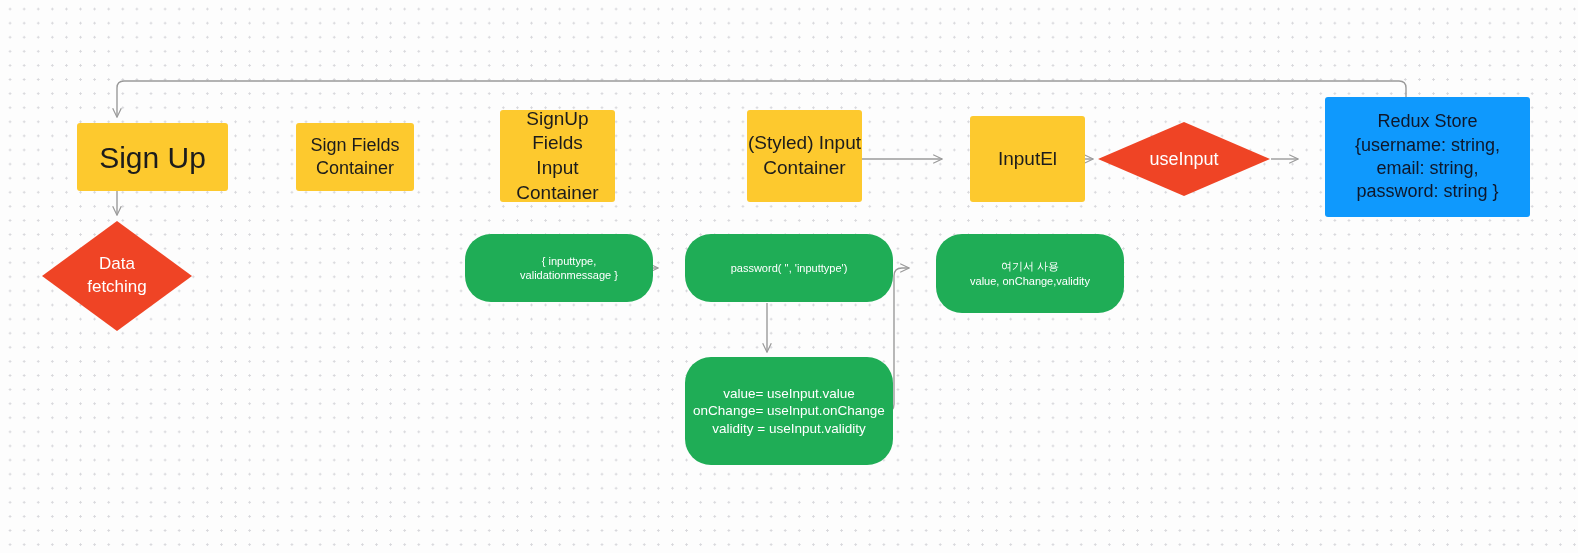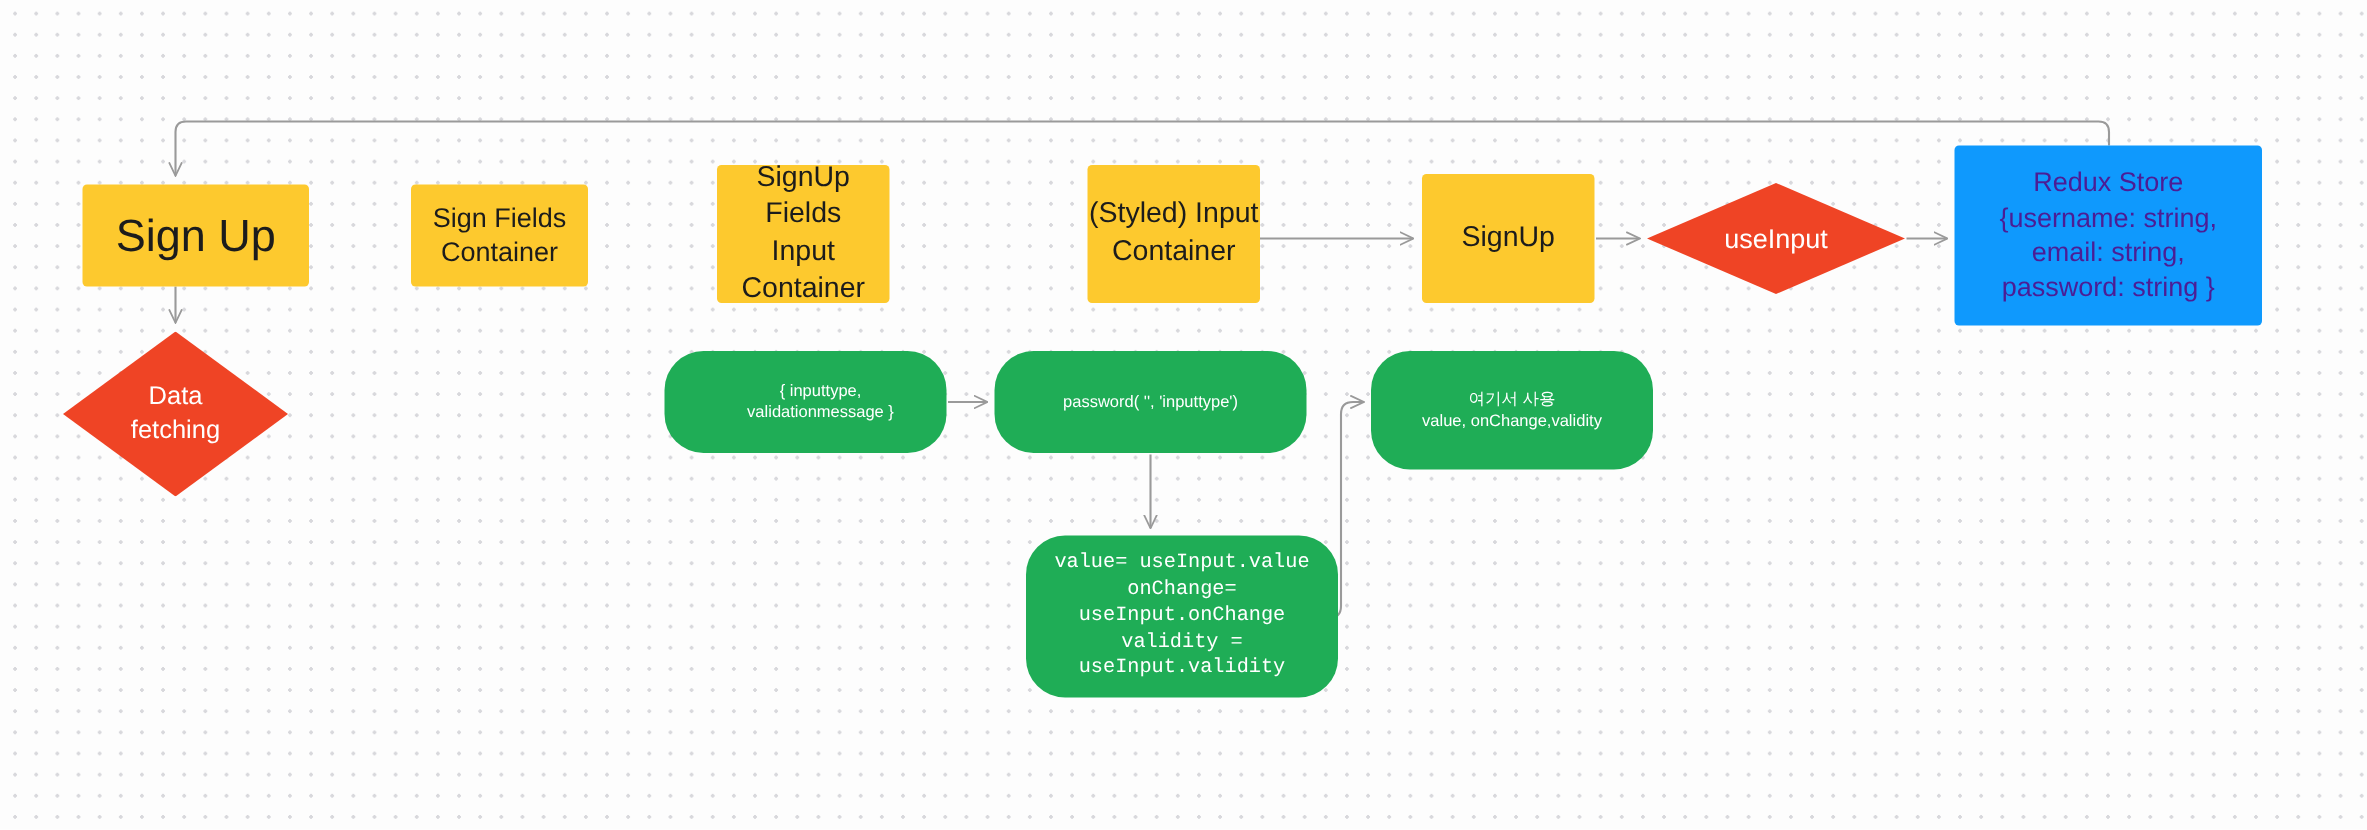--- a/index.html
+++ b/index.html
@@ -31,34 +31,35 @@
     pointer-events: none;
   }
   .node {
     position: absolute;
     box-sizing: border-box;
     display: flex;
     align-items: center;
     justify-content: center;
     text-align: center;
     line-height: 1.3;
+    margin-left: 22px;
   }
   .rect {
     background-color: #fdc92e;
     color: #1c1c1c;
     border-radius: 3px;
   }
   .pill {
     background-color: #1fad56;
     color: #ffffff;
     border-radius: 26px;
   }
   .bluebox {
     background-color: #0f99fd;
-    color: #4c1d95;
+    color: #0f172a;
     border-radius: 3px;
   }
   .diamond-wrap {
     position: absolute;
     display: flex;
     align-items: center;
     justify-content: center;
   }
   .diamond-shape {
     position: absolute;
@@ -115,21 +116,21 @@
   <div class="node rect t-box-md ml" style="left:274px; top:123px; width:118px; height:68px;">Sign Fields
 Container</div>
 
   <div class="node rect t-box-lg ml" style="left:478px; top:110px; width:115px; height:92px;">SignUp Fields
 Input
 Container</div>
 
   <div class="node rect t-box-lg ml" style="left:725px; top:110px; width:115px; height:92px;">(Styled) Input
 Container</div>
 
-  <div class="node rect t-box-lg ml" style="left:948px; top:116px; width:115px; height:86px;">SignUp</div>
+  <div class="node rect t-box-lg ml" style="left:948px; top:116px; width:115px; height:86px;">InputEl</div>
 
   <div class="diamond-wrap" style="left:42px; top:221px; width:150px; height:110px;">
     <div class="diamond-shape"></div>
     <div class="diamond-label t-diamond-sm ml">Data
 fetching</div>
   </div>
 
   <div class="diamond-wrap" style="left:1098px; top:122px; width:172px; height:74px;">
     <div class="diamond-shape"></div>
     <div class="diamond-label t-diamond-md">useInput</div>
@@ -141,17 +142,17 @@
 password: string }</div>
 
   <div class="node pill t-green-sm ml" style="left:443px; top:234px; width:188px; height:68px;padding-left:20px;">{ inputtype,
 validationmessage }</div>
 
   <div class="node pill t-green-sm ml" style="left:663px; top:234px; width:208px; height:68px;">password( '', 'inputtype')</div>
 
   <div class="node pill t-green-sm ml" style="left:914px; top:234px; width:188px; height:79px;">여기서 사용
 value, onChange,validity</div>
 
-  <div class="node pill t-green-md ml" style="left:684px; top:357px; width:208px; height:108px;font-family:Liberation Mono, monospace;">value= useInput.value
+  <div class="node pill t-green-md ml" style="left:663px; top:357px; width:208px; height:108px;">value= useInput.value
 onChange= useInput.onChange
 validity = useInput.validity</div>
 
 </div>
 
 </body></html>

